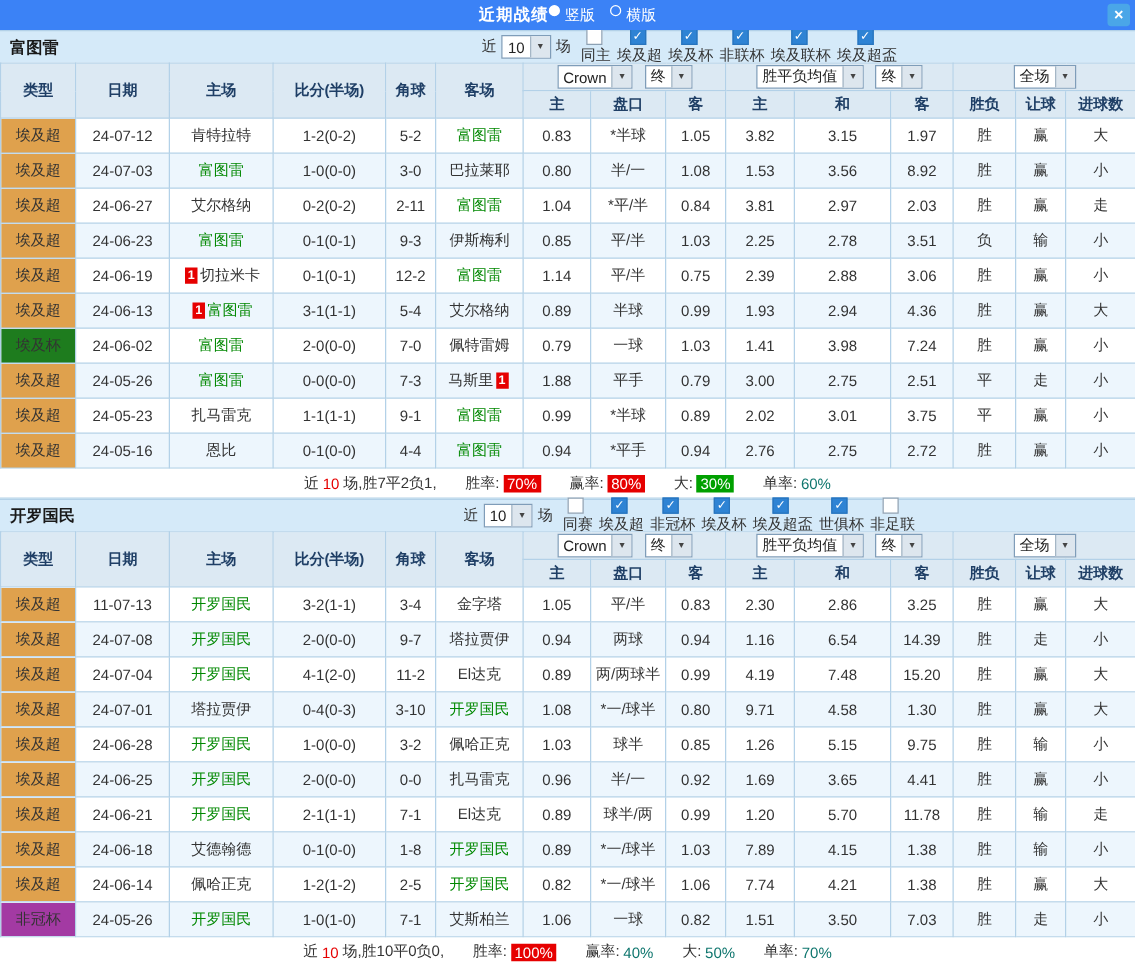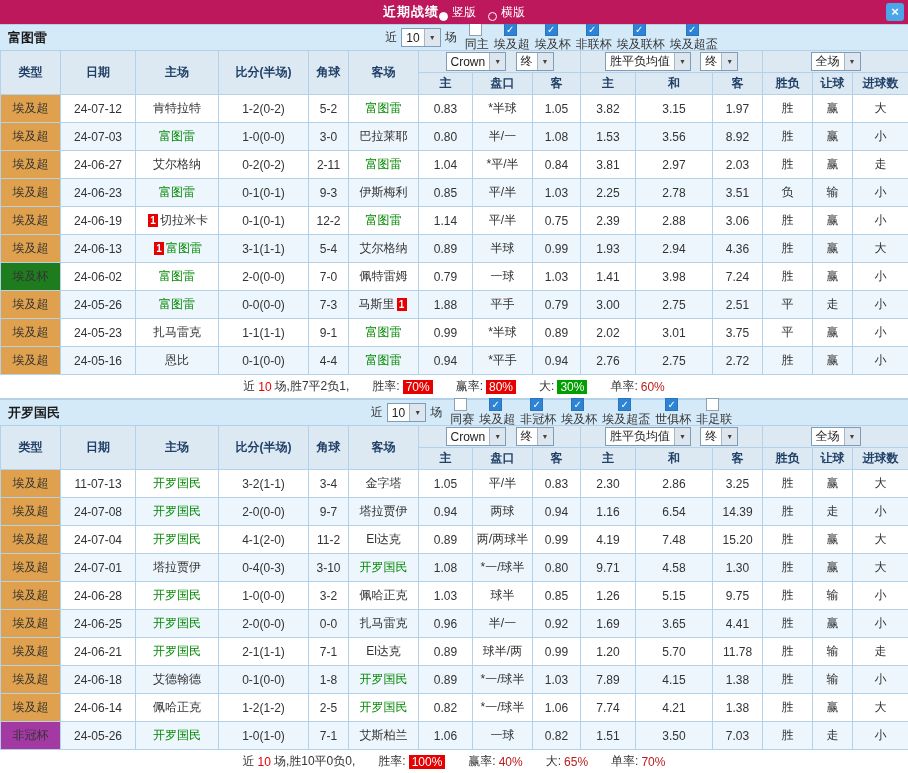--- a/index.html
+++ b/index.html
@@ -3,26 +3,26 @@
 <meta charset="utf-8">
 <style>
   * { box-sizing: border-box; }
   html,body { margin:0; padding:0; }
   body {
     width:908px; height:773px; background:#fff; overflow:hidden;
     font-family:"Liberation Sans", sans-serif; font-size:12px; color:#333;
   }
   
   .titlebar {
-    height:24px; background:#be185d; position:relative;
+    height:24px; background:#3b82f6; position:relative;
     display:flex; align-items:center; justify-content:center; 
   }
   .title { color:#fff; font-weight:bold; font-size:13px; letter-spacing:1px; }
   .radio-group { display:flex; align-items:center; gap:12px; }
-  .radio-opt { display:inline-flex; align-items:flex-end; color:#fff; cursor:pointer;font-family:Liberation Mono, monospace; }
+  .radio-opt { display:inline-flex; align-items:flex-start; color:#fff; cursor:pointer;font-family:Liberation Mono, monospace; }
   .radio { width:9px; height:9px; border:1px solid #fff; border-radius:50%; display:inline-block; margin-right:4px; background:transparent; }
   .radio.on { background:#fff; }
   .close {
     position:absolute; right:4px; top:3px; width:18px; height:18px;
     background:#4AA6E8; color:#fff; font-weight:bold; font-size:13px;
     text-align:center; line-height:17px; border-radius:3px; cursor:pointer;
   }
   
   .section-head {
     height:26px; background:#D5EAF9; display:flex; align-items:center;
@@ -81,21 +81,21 @@
   .summary {
     height:24px; display:flex; align-items:center; justify-content:center;
     gap:3px; background:#fff; border-bottom:1px solid #B3D1E8;
   }
   .s-dk { color:#333; }
   .s-red { color:#E60000; }
   .s-lbl { margin-left:20px; }
   .s-val { padding:0 3px; }
   .badge-red { background:#E60000; color:#fff; }
   .badge-green { background:#00A000; color:#fff; }
-  .plain-blue { color:#b91c1c; padding:0; }
+  .plain-blue { color:#0f766e; padding:0; }
 </style>
 </head>
 <body>
 
 <div class="titlebar">
   <span class="title">近期战绩</span>
   <span class="radio-group">
       <span class="radio-opt">
         <span class="radio on"></span>
         <span>竖版</span>
@@ -681,17 +681,17 @@
   </table>
   <div class="summary">
       <span class="s-dk">近</span>
       <span class="s-red">10</span>
       <span class="s-dk">场,胜10平0负0,</span>
       <span class="s-dk s-lbl">胜率:</span>
       <span class="s-val badge-red">100%</span>
       <span class="s-dk s-lbl">赢率:</span>
       <span class="s-val plain-blue">40%</span>
       <span class="s-dk s-lbl">大:</span>
-      <span class="s-val plain-blue">65%</span>
+      <span class="s-val plain-blue">50%</span>
       <span class="s-dk s-lbl">单率:</span>
       <span class="s-val plain-blue">70%</span>
     </div>
 </div>
 
 </body></html>

